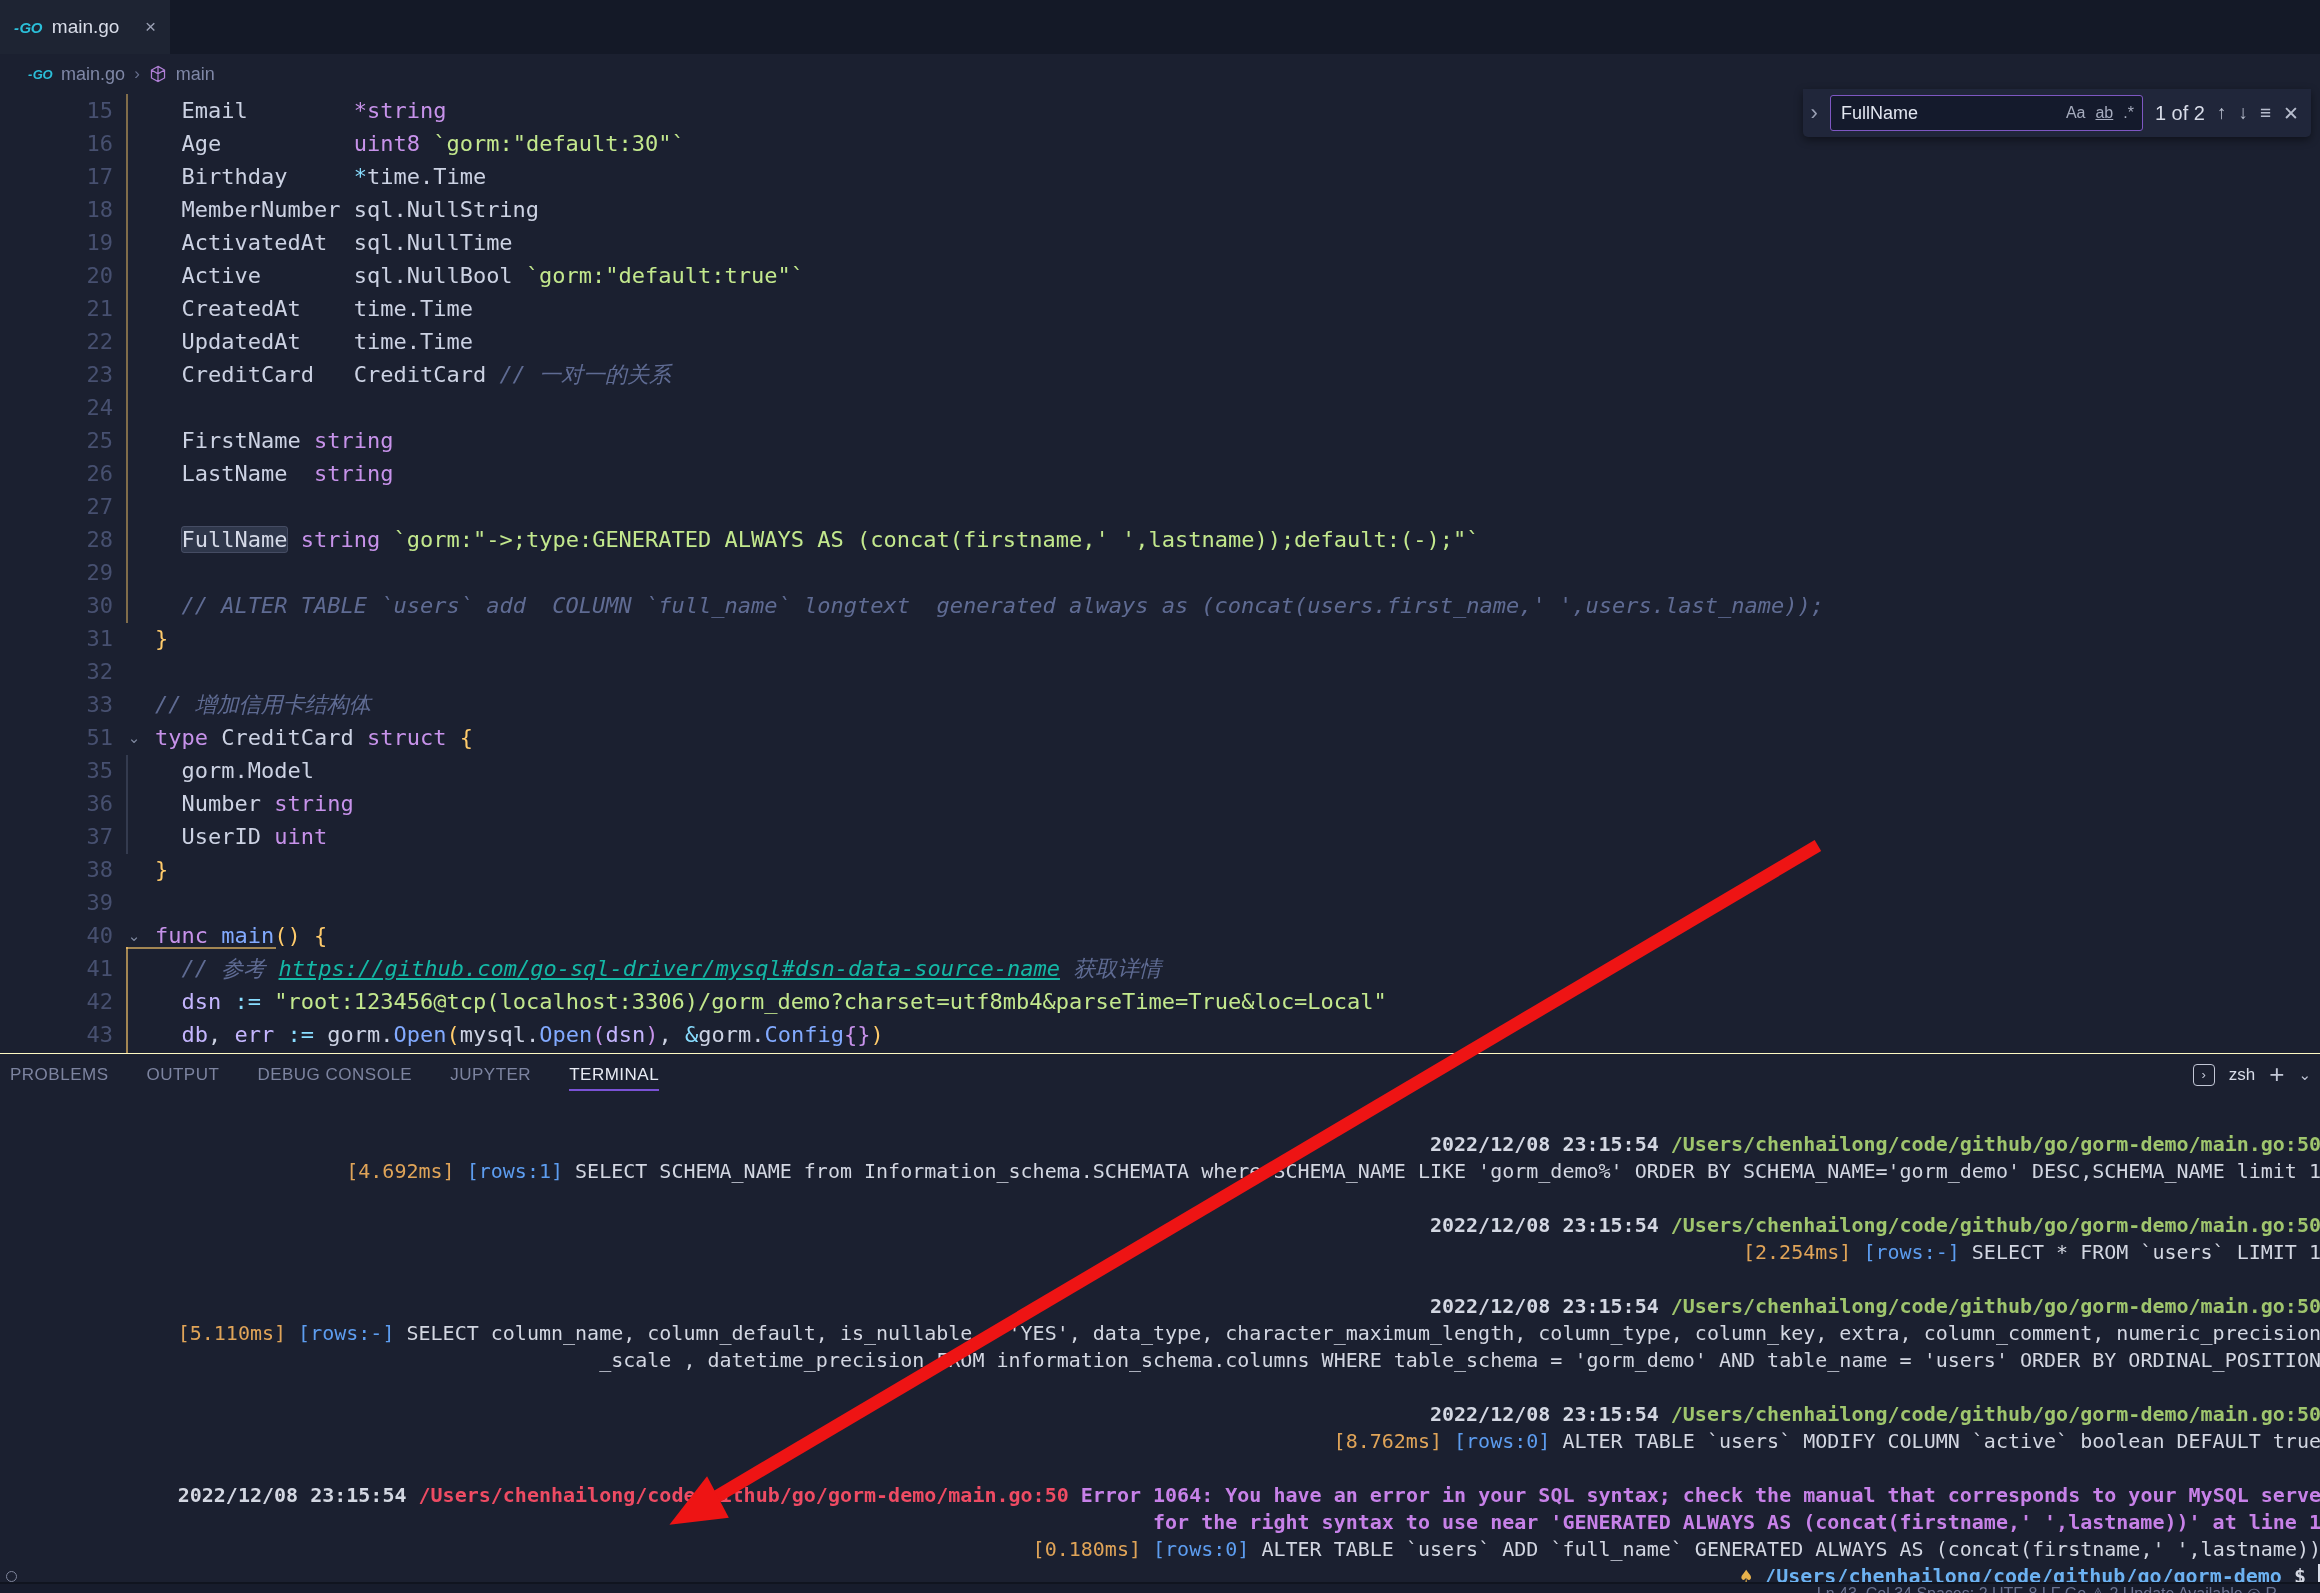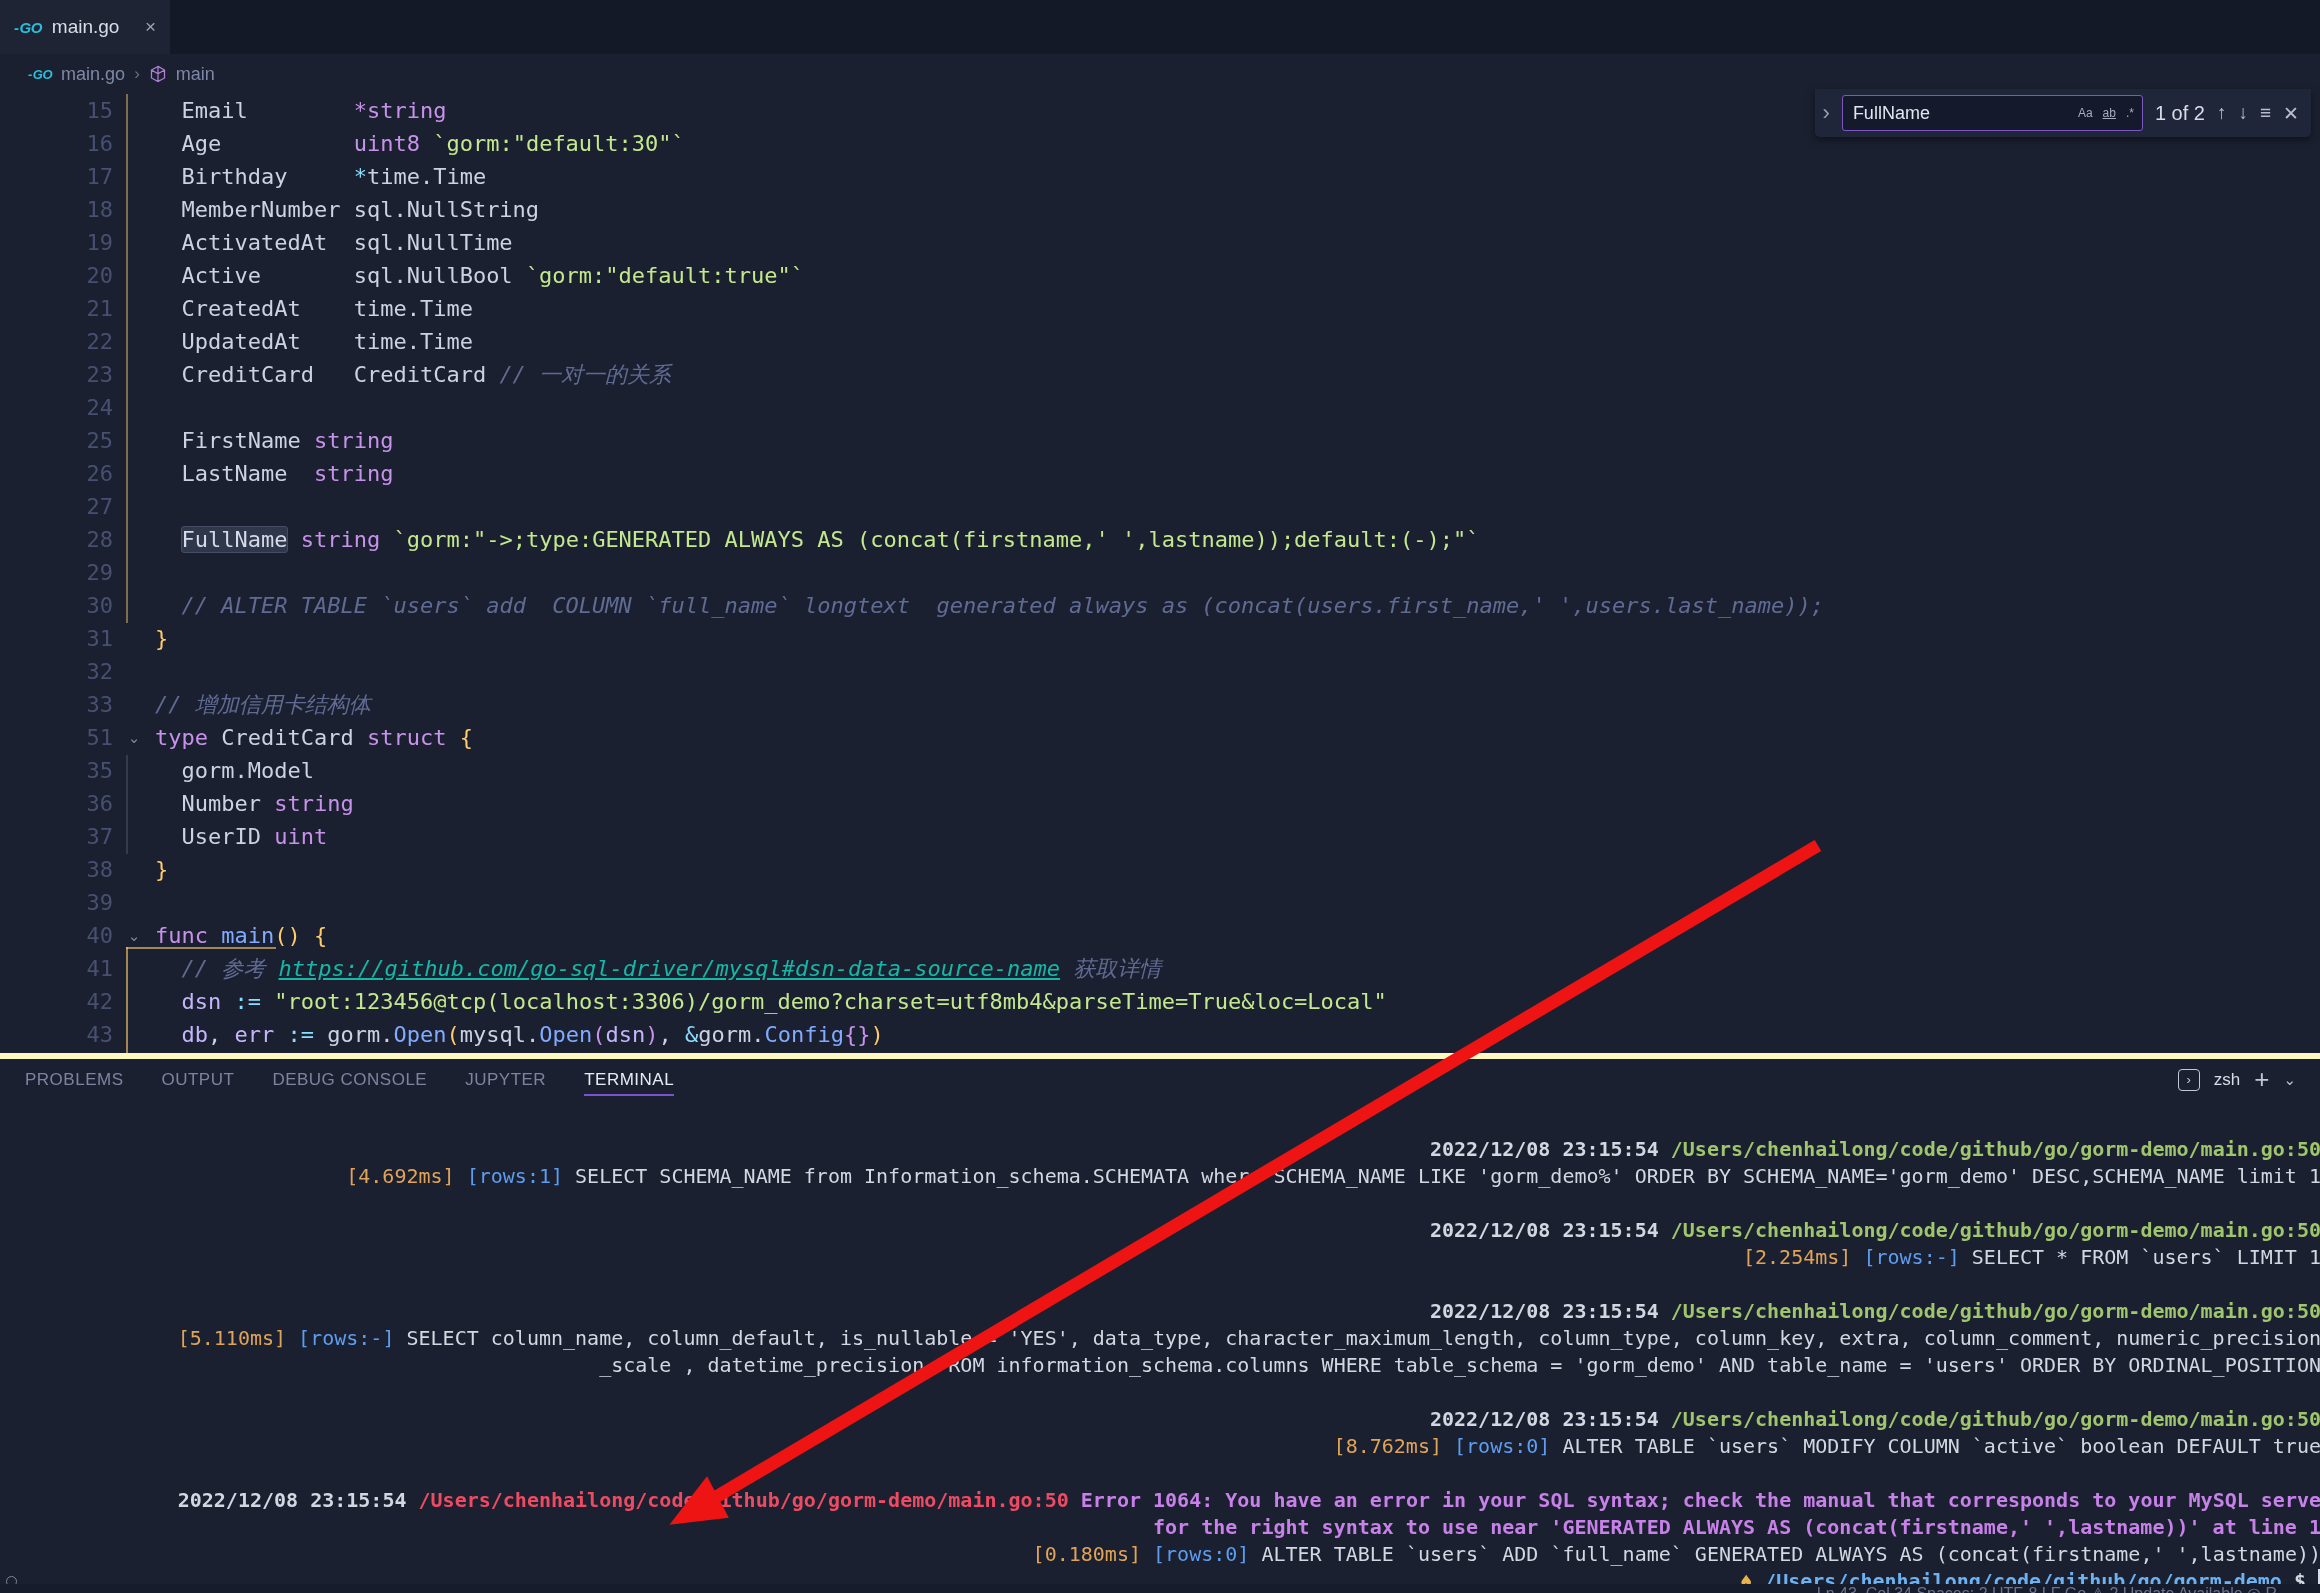--- a/index.html
+++ b/index.html
@@ -44,28 +44,28 @@
 
   
   .findbar{position:absolute;top:89px;right:10px;height:48px;background:#20263a;
            display:flex;align-items:center;gap:12px;padding:0 12px 0 8px;
            border-radius:0 0 5px 5px;box-shadow:0 3px 8px rgba(0,0,0,.45);z-index:20;}
   .find-chevron{color:#9aa0b4;font-size:22px;}
   .find-input-wrap{background:#141a2c;border:1px solid #7e57c2;border-radius:3px;height:34px;
                    display:flex;align-items:center;padding:0 8px;gap:10px;}
   .find-input{background:transparent;border:none;outline:none;color:#e2e6f0;font-size:18px;
               width:213px;font-family:"Liberation Sans",sans-serif;}
-  .find-opt{color:#a6acbe;font-size:12px;text-align:right;}
+  .find-opt{color:#a6acbe;font-size:16px;text-align:right;}
   .find-opt.word{text-decoration:underline;}
   .find-count{color:#d8dce8;font-size:20px;white-space:nowrap;}
   .find-nav{color:#b6bccc;font-size:19px;}
 
   
-  .panelbar{height:41px;background:#1b2030;border-top:6px solid #fef9c3;display:flex;
-            align-items:center;padding:0 25px;gap:38px;}
+  .panelbar{height:41px;background:#1b2030;border-top:1px solid #fef9c3;display:flex;
+            align-items:center;padding:0 10px;gap:38px;}
   .ptab{color:#7d84a0;font-size:17px;letter-spacing:0.5px;position:relative;height:100%;
         display:flex;align-items:center;}
   .ptab.active{color:#e8ebf4;}
   .ptab.active::after{content:"";position:absolute;left:0;right:0;bottom:4px;height:2px;background:#7a52d6;}
   .panel-right{margin-left:auto;display:flex;align-items:center;gap:14px;}
   .term-box{width:20px;height:20px;border:1.5px solid #c2c7d6;border-radius:4px;color:#c2c7d6;
             font-size:13px;display:flex;align-items:center;justify-content:center;}
   .zsh-label{color:#d8dce8;font-size:17px;}
   .plus{color:#c2c7d6;font-size:26px;font-weight:300;}
   .pchev{color:#c2c7d6;font-size:15px;}

